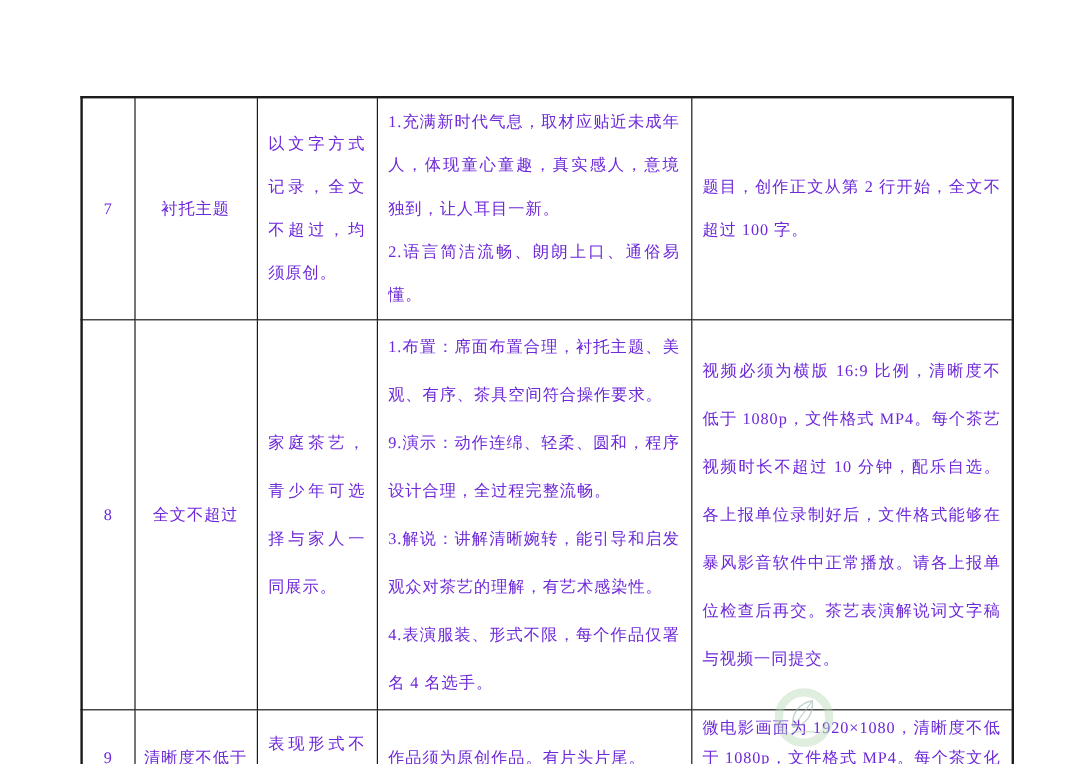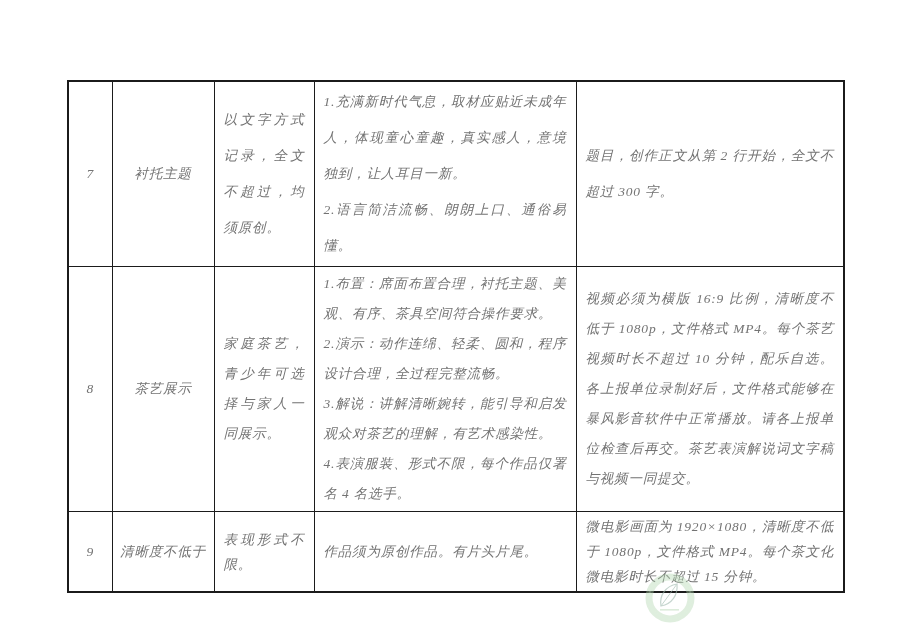--- a/index.html
+++ b/index.html
@@ -18,41 +18,40 @@
     position: absolute;
     left: 67px;
     top: 80px;
     width: 776px;
     border-collapse: collapse;
     table-layout: fixed;
     border: 2px solid #1b1b1b;
   }
   .doc-table td {
     border: 1.2px solid #1b1b1b;
-    color: #737373;
+    color: #6d28d9;
     font-size: 13.5px;
     letter-spacing: 0.8px;
     vertical-align: middle;
     padding: 2px 9px;
     box-sizing: border-box;
     overflow: hidden;
-    font-style: italic;
   }
   td.c-no, td.c-name {
     text-align: center;
     padding: 2px 2px;
   }
   td.c-desc, td.c-req, td.c-notes {
     text-align: justify;
     text-justify: inter-character;
   }
   tr.r7 { height: 150px; }
   tr.r7 td { line-height: 36px; }
   tr.r8 { height: 244px; }
-  tr.r8 td { line-height: 30px; }
+  tr.r8 td { line-height: 40px; }
   tr.r9 { height: 77px; }
   tr.r9 td { line-height: 25px; }
   .doc-table p { margin: 0; }
   .watermark {
     position: absolute;
     left: 643px;
     top: 571px;
     width: 54px;
     height: 54px;
     opacity: 0.6;
@@ -72,29 +71,29 @@
   </colgroup>
   <tbody>
     <tr class="r7">
       <td class="c-no">7</td>
       <td class="c-name">衬托主题</td>
       <td class="c-desc">以文字方式记录，全文不超过，均须原创。</td>
       <td class="c-req">
         <p>1.充满新时代气息，取材应贴近未成年人，体现童心童趣，真实感人，意境独到，让人耳目一新。</p>
         <p>2.语言简洁流畅、朗朗上口、通俗易懂。</p>
       </td>
-      <td class="c-notes">题目，创作正文从第 2 行开始，全文不超过 300 字。</td>
+      <td class="c-notes">题目，创作正文从第 2 行开始，全文不超过 100 字。</td>
     </tr>
     <tr class="r8">
       <td class="c-no">8</td>
-      <td class="c-name">茶艺展示</td>
+      <td class="c-name">全文不超过</td>
       <td class="c-desc">家庭茶艺，青少年可选择与家人一同展示。</td>
       <td class="c-req">
         <p>1.布置：席面布置合理，衬托主题、美观、有序、茶具空间符合操作要求。</p>
-        <p>2.演示：动作连绵、轻柔、圆和，程序设计合理，全过程完整流畅。</p>
+        <p>9.演示：动作连绵、轻柔、圆和，程序设计合理，全过程完整流畅。</p>
         <p>3.解说：讲解清晰婉转，能引导和启发观众对茶艺的理解，有艺术感染性。</p>
         <p>4.表演服装、形式不限，每个作品仅署名 4 名选手。</p>
       </td>
       <td class="c-notes">视频必须为横版 16:9 比例，清晰度不低于 1080p，文件格式 MP4。每个茶艺视频时长不超过 10 分钟，配乐自选。各上报单位录制好后，文件格式能够在暴风影音软件中正常播放。请各上报单位检查后再交。茶艺表演解说词文字稿与视频一同提交。</td>
     </tr>
     <tr class="r9">
       <td class="c-no">9</td>
       <td class="c-name">清晰度不低于</td>
       <td class="c-desc">表现形式不限。</td>
       <td class="c-req">

